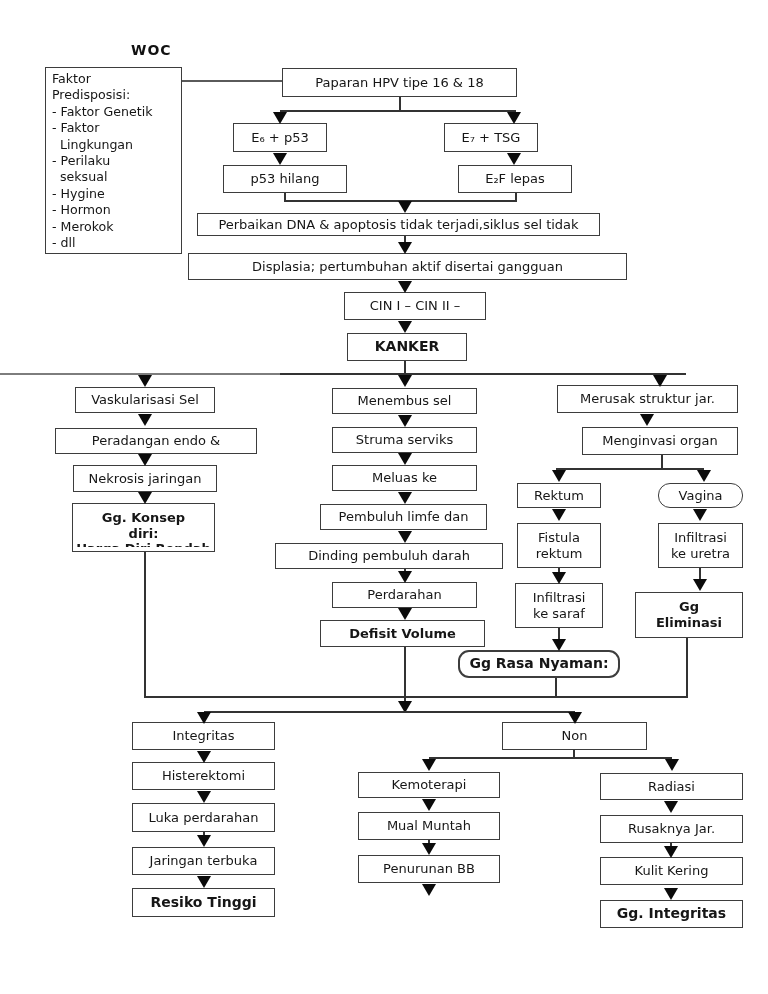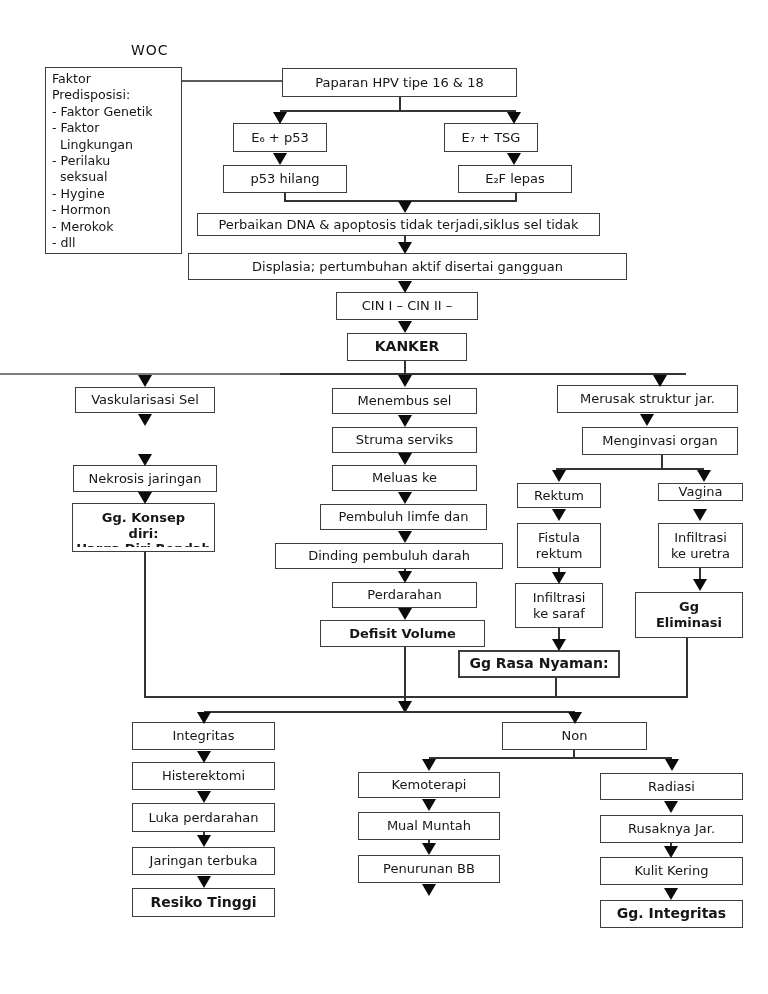--- a/index.html
+++ b/index.html
@@ -16,21 +16,21 @@
   }
   .bold  { font-weight:bold; }
   .fs14  { font-size:14px; }
   .fs12  { font-size:13px; }
   .thick { border-width:2px; }
   .left-align {
     align-items:flex-start; justify-content:flex-start; text-align:left;
     padding:3px 4px 16px 6px; font-size:12.6px; line-height:16.4px;
   }
   .title {
-    position:absolute; font-weight:normal; font-size:14px; color:#111;
+    position:absolute; font-weight:bold; font-size:14px; color:#111;
     letter-spacing:1px;
   }
   .clipped { display:block; height:6px; overflow:hidden; line-height:15px; font-weight:bold; }
   .tri {
     position:absolute; width:0; height:0;
     border-left:7px solid transparent; border-right:7px solid transparent;
     border-top:12px solid #0b0b0b;
   }
   .vl { position:absolute; width:2px; background:#333; }
   .hl { position:absolute; height:2px; background:#333; }
@@ -55,52 +55,53 @@
 - Hormon
 - Merokok
 - dll</div>
   <div class="node" style="left:282px; top:68px; width:235px; height:29px;">Paparan HPV tipe 16 &amp; 18</div>
   <div class="node" style="left:233px; top:123px; width:94px; height:29px;">E₆ + p53</div>
   <div class="node" style="left:444px; top:123px; width:94px; height:29px;">E₇ + TSG</div>
   <div class="node" style="left:223px; top:165px; width:124px; height:28px;">p53 hilang</div>
   <div class="node" style="left:458px; top:165px; width:114px; height:28px;">E₂F lepas</div>
   <div class="node fs12" style="left:197px; top:213px; width:403px; height:23px;">Perbaikan DNA &amp; apoptosis tidak terjadi,siklus sel tidak</div>
   <div class="node" style="left:188px; top:253px; width:439px; height:27px;">Displasia; pertumbuhan aktif disertai gangguan</div>
-  <div class="node" style="left:336px; top:292px; width:142px; height:28px;">CIN I – CIN II –</div>
+  <div class="node" style="left:344px; top:292px; width:142px; height:28px;">CIN I – CIN II –</div>
   <div class="node bold fs14" style="left:347px; top:333px; width:120px; height:28px;">KANKER</div>
 
   <div class="node" style="left:75px; top:387px; width:140px; height:26px;">Vaskularisasi Sel</div>
+  <div class="node" style="left:55px; top:428px; width:202px; height:26px;">Peradangan endo &amp;</div>
   <div class="node" style="left:73px; top:465px; width:144px; height:27px;">Nekrosis jaringan</div>
   <div class="node bold" style="left:72px; top:503px; width:143px; height:49px; padding-top:2px;">
     <span>Gg. Konsep
 diri:</span>
     <span class="clipped">Harga Diri Rendah</span>
   </div>
 
   <div class="node" style="left:332px; top:388px; width:145px; height:26px;">Menembus sel</div>
   <div class="node" style="left:332px; top:427px; width:145px; height:26px;">Struma serviks</div>
   <div class="node" style="left:332px; top:465px; width:145px; height:26px;">Meluas ke</div>
   <div class="node" style="left:320px; top:504px; width:167px; height:26px;">Pembuluh limfe dan</div>
   <div class="node" style="left:275px; top:543px; width:228px; height:26px;">Dinding pembuluh darah</div>
   <div class="node" style="left:332px; top:582px; width:145px; height:26px;">Perdarahan</div>
   <div class="node bold" style="left:320px; top:620px; width:165px; height:27px;">Defisit Volume</div>
 
   <div class="node" style="left:557px; top:385px; width:181px; height:28px;">Merusak struktur jar.</div>
   <div class="node" style="left:582px; top:427px; width:156px; height:28px;">Menginvasi organ</div>
   <div class="node" style="left:517px; top:483px; width:84px; height:25px;">Rektum</div>
-  <div class="node" style="left:658px; top:483px; width:85px; height:18px;">Vagina</div>
+  <div class="node" style="left:658px; top:483px; width:85px; height:25px;border-radius:12px;">Vagina</div>
   <div class="node" style="left:517px; top:523px; width:84px; height:45px;">Fistula
 rektum</div>
   <div class="node" style="left:658px; top:523px; width:85px; height:45px;">Infiltrasi
 ke uretra</div>
   <div class="node" style="left:515px; top:583px; width:88px; height:45px;">Infiltrasi
 ke saraf</div>
   <div class="node bold" style="left:635px; top:592px; width:108px; height:46px;">Gg
 Eliminasi</div>
-  <div class="node bold thick fs14" style="left:458px; top:650px; width:162px; height:28px;">Gg Rasa Nyaman:</div>
+  <div class="node bold thick fs14" style="left:458px; top:650px; width:162px; height:28px;border-radius:11px;">Gg Rasa Nyaman:</div>
 
   <div class="node" style="left:132px; top:722px; width:143px; height:28px;">Integritas</div>
   <div class="node" style="left:132px; top:762px; width:143px; height:28px;">Histerektomi</div>
   <div class="node" style="left:132px; top:803px; width:143px; height:29px;">Luka perdarahan</div>
   <div class="node" style="left:132px; top:847px; width:143px; height:28px;">Jaringan terbuka</div>
   <div class="node bold fs14" style="left:132px; top:888px; width:143px; height:29px;">Resiko Tinggi</div>
 
   <div class="node" style="left:502px; top:722px; width:145px; height:28px;">Non</div>
 
   <div class="node" style="left:358px; top:772px; width:142px; height:26px;">Kemoterapi</div>

